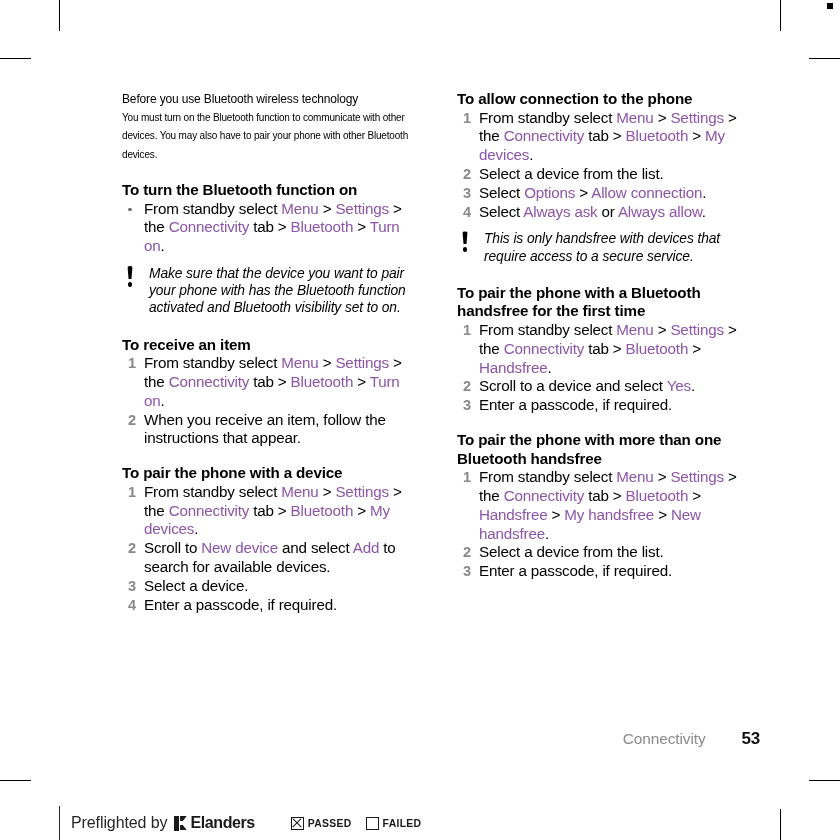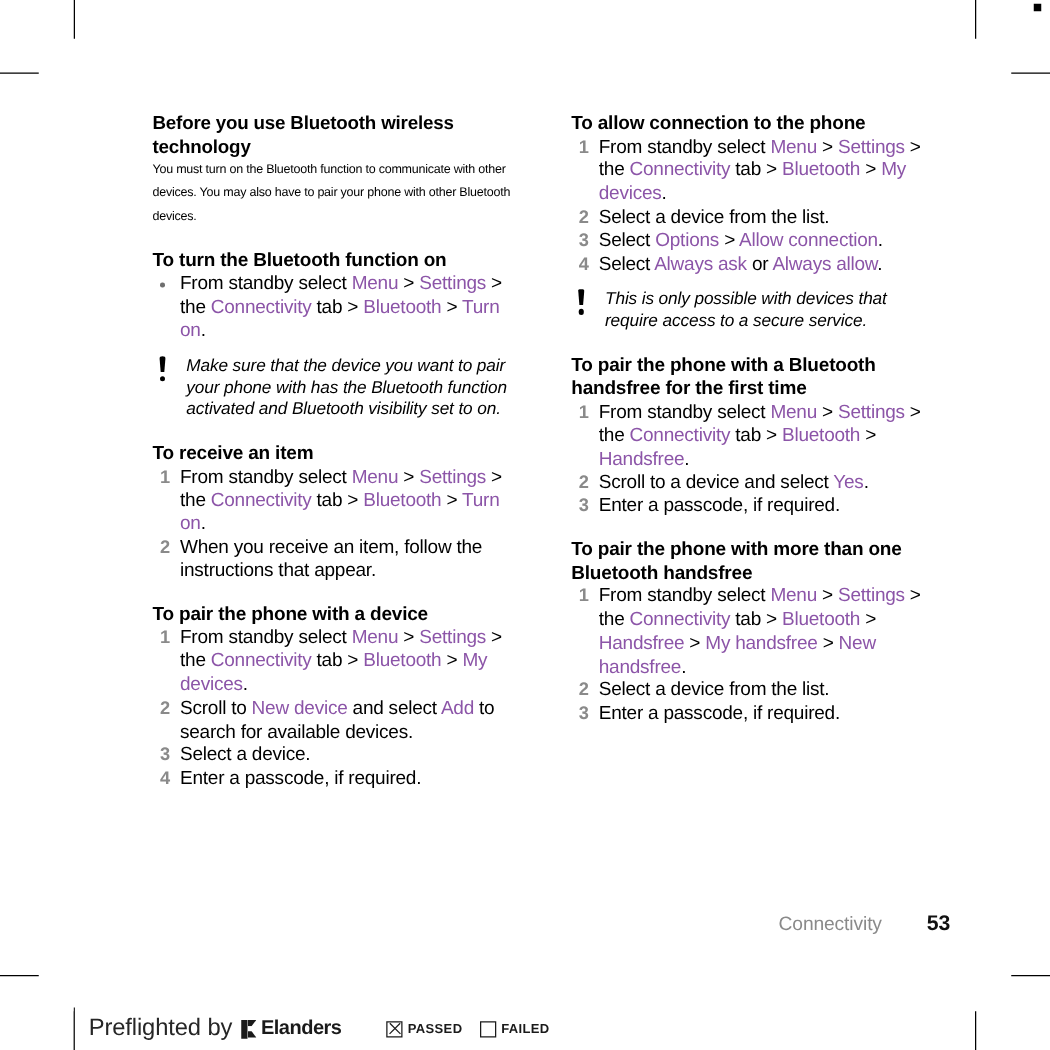--- a/index.html
+++ b/index.html
@@ -45,22 +45,22 @@
   .col {
     position: absolute;
     top: 0;
     width: 288px;
   }
   .col-left  { left: 0px; }
   .col-right { left: 335px; }
 
   
   .h-bold {
-    font-size: 15px;
-    font-weight: bold;
+    font-size: 12px;
+    font-weight: normal;
     line-height: 18.6px;
     letter-spacing: -0.15px;
     margin: 0 0 0 0;
   }
   .h-italic {
     font-size: 15.2px;
     font-weight: bold;
     line-height: 18.6px;
     letter-spacing: -0.15px;
     margin: 0;
@@ -198,21 +198,21 @@
     left: 59px;
     top: 806px;
     height: 34px;
     display: flex;
     align-items: center;
     padding-left: 11px;
     border-left: 1.6px solid #2a2a2a;
     color: #262626;
   }
   .pf-text {
-    font-size: 19px;
+    font-size: 16px;
     letter-spacing: -0.1px;
   }
   .pf-logo-mark {
     position: relative;
     width: 13px;
     height: 15px;
     margin: 0 3px 0 7px;
   }
   .pf-logo-mark i {
     position: absolute;
@@ -331,21 +331,21 @@
         <li><span>Select </span><span class="ui">Always ask</span><span> or </span><span class="ui">Always allow</span><span>.</span></li>
       </ol>
 
       <div class="spacer-sm"></div>
 
       <div class="note">
         <span class="note-icon">
           <i class="bar"></i>
             <i class="dot"></i>
         </span>
-        <span>This is only possible with devices that require access to a secure service.</span>
+        <span>This is only handsfree with devices that require access to a secure service.</span>
       </div>
 
       <div class="spacer-lg"></div>
 
       <h3 class="h-italic">To pair the phone with a Bluetooth handsfree for the first time</h3>
       <ol class="steps">
         <li><span>From standby select </span><span class="ui">Menu</span><span> &gt; </span><span class="ui">Settings</span><span> &gt; the </span><span class="ui">Connectivity</span><span> tab &gt; </span><span class="ui">Bluetooth</span><span> &gt; </span><span class="ui">Handsfree</span><span>.</span></li>
         <li><span>Scroll to a device and select </span><span class="ui">Yes</span><span>.</span></li>
         <li>Enter a passcode, if required.</li>
       </ol>

